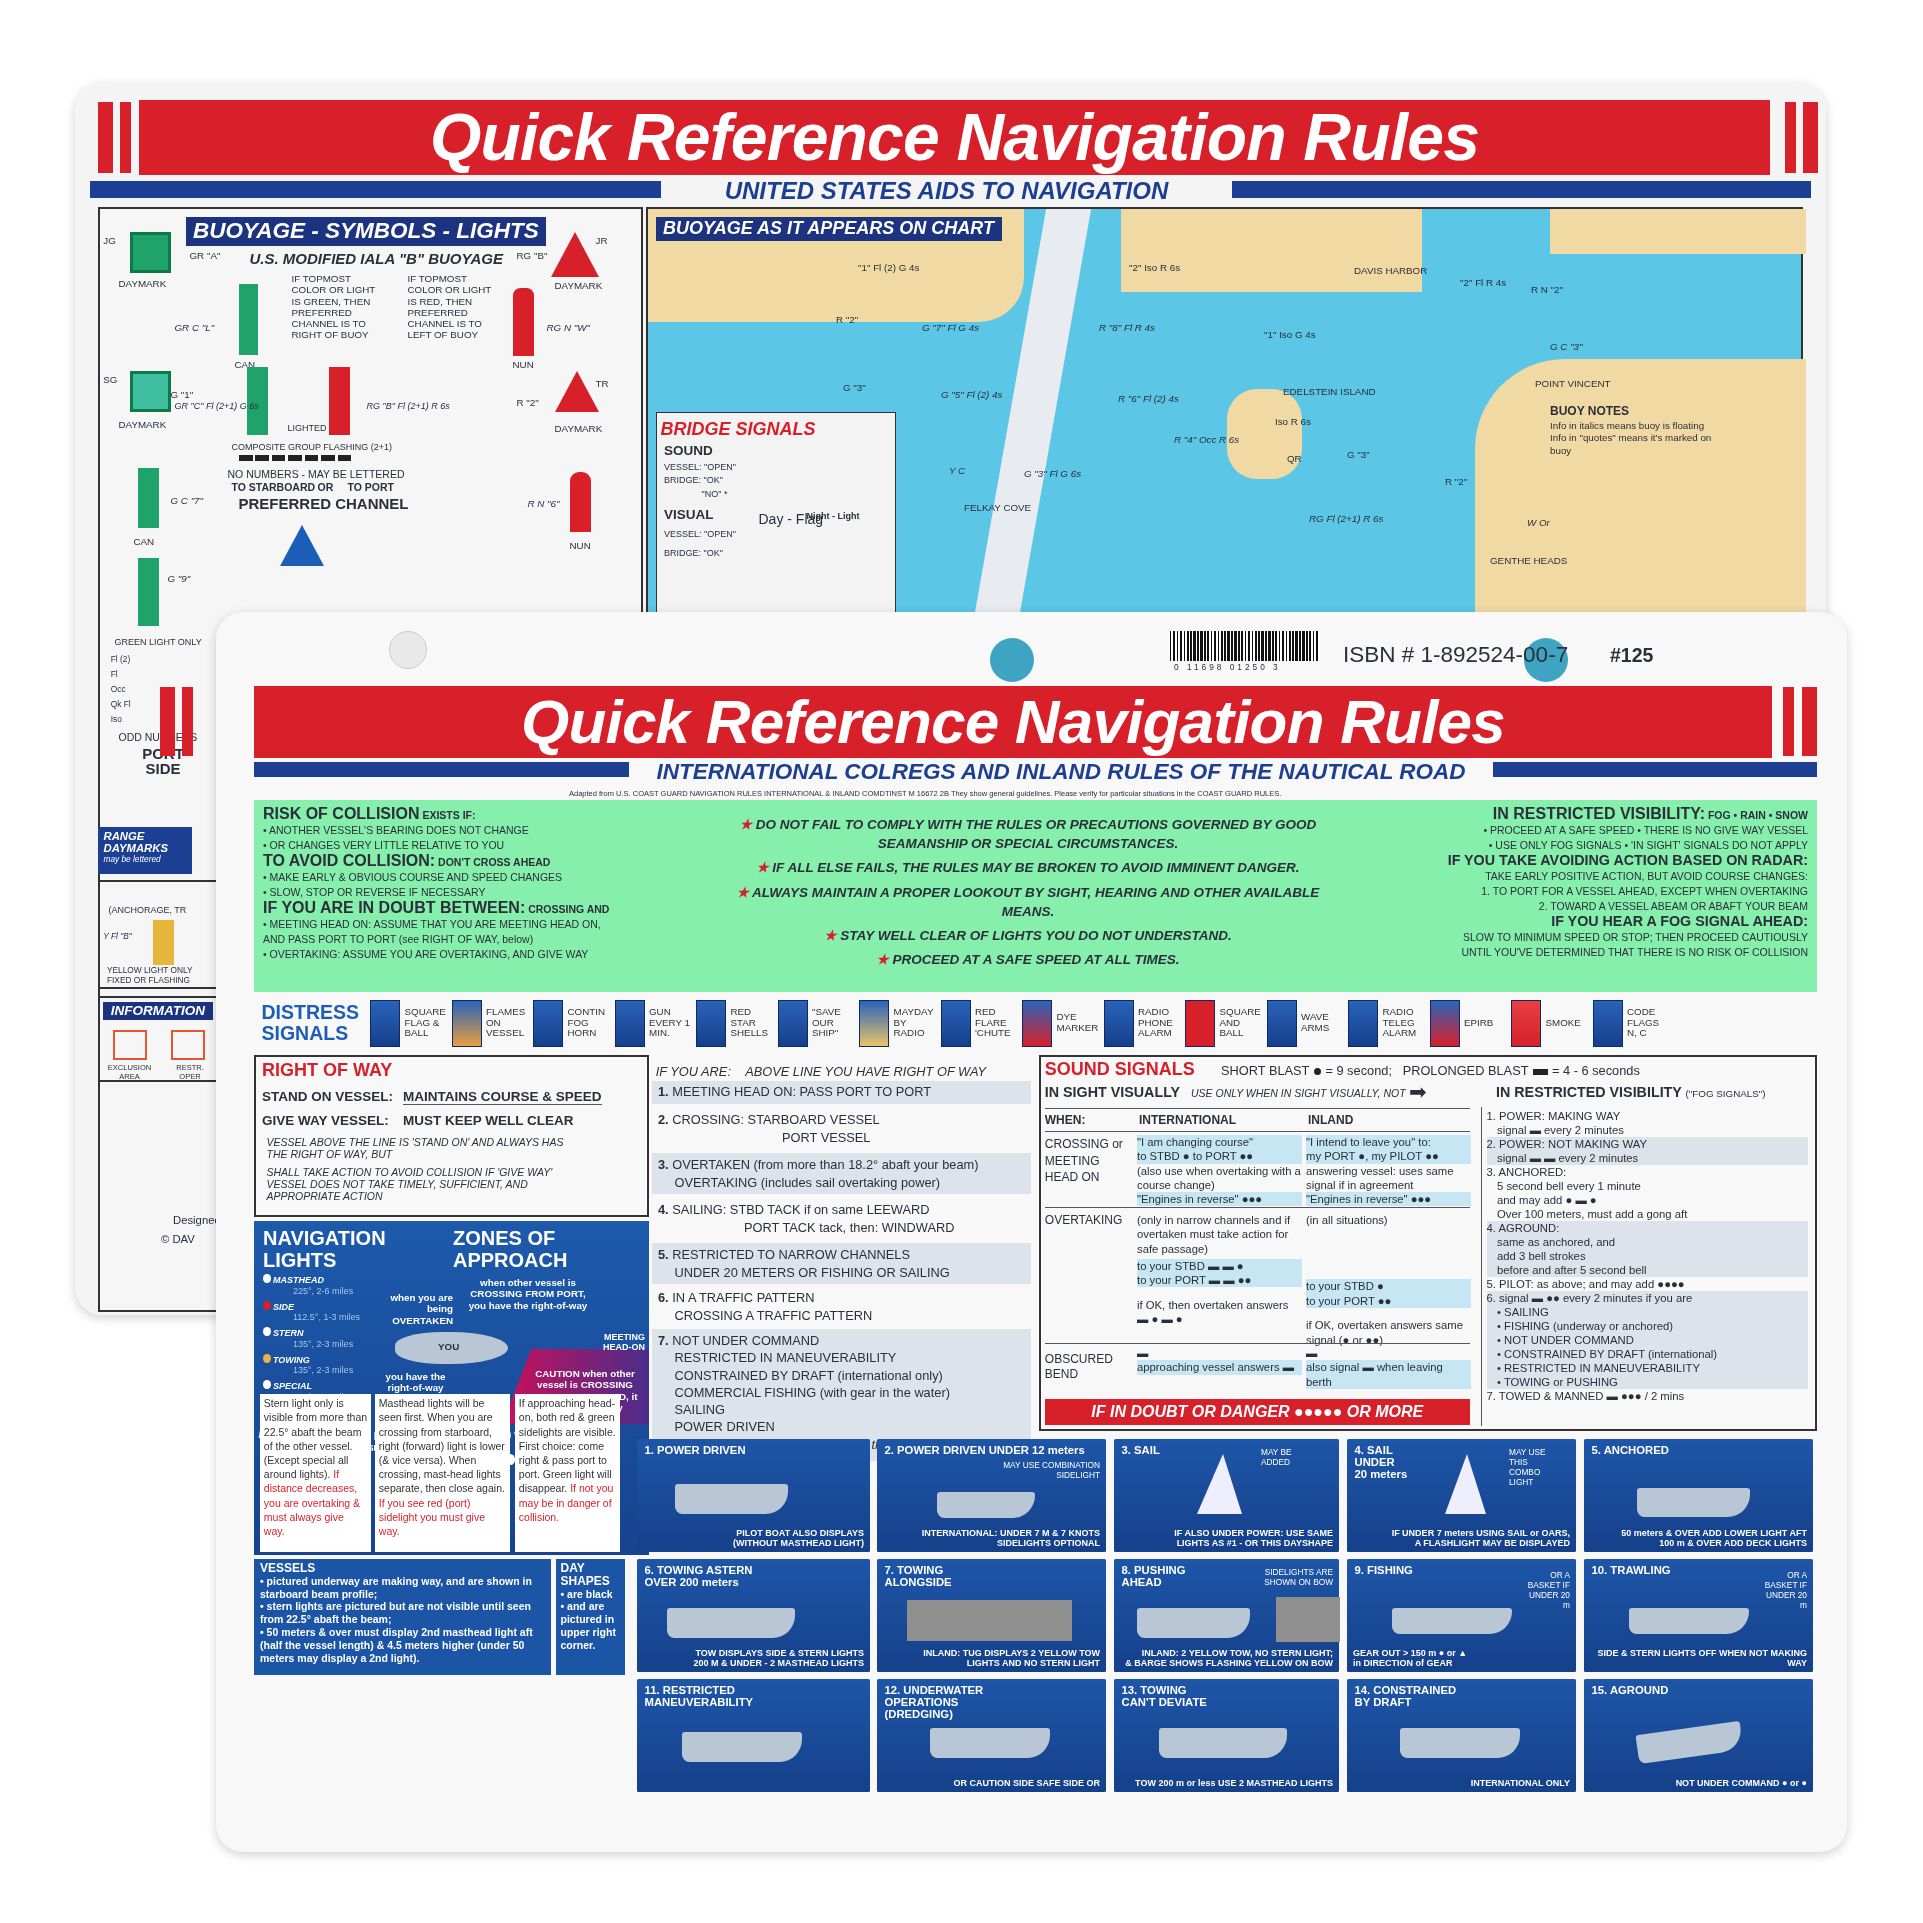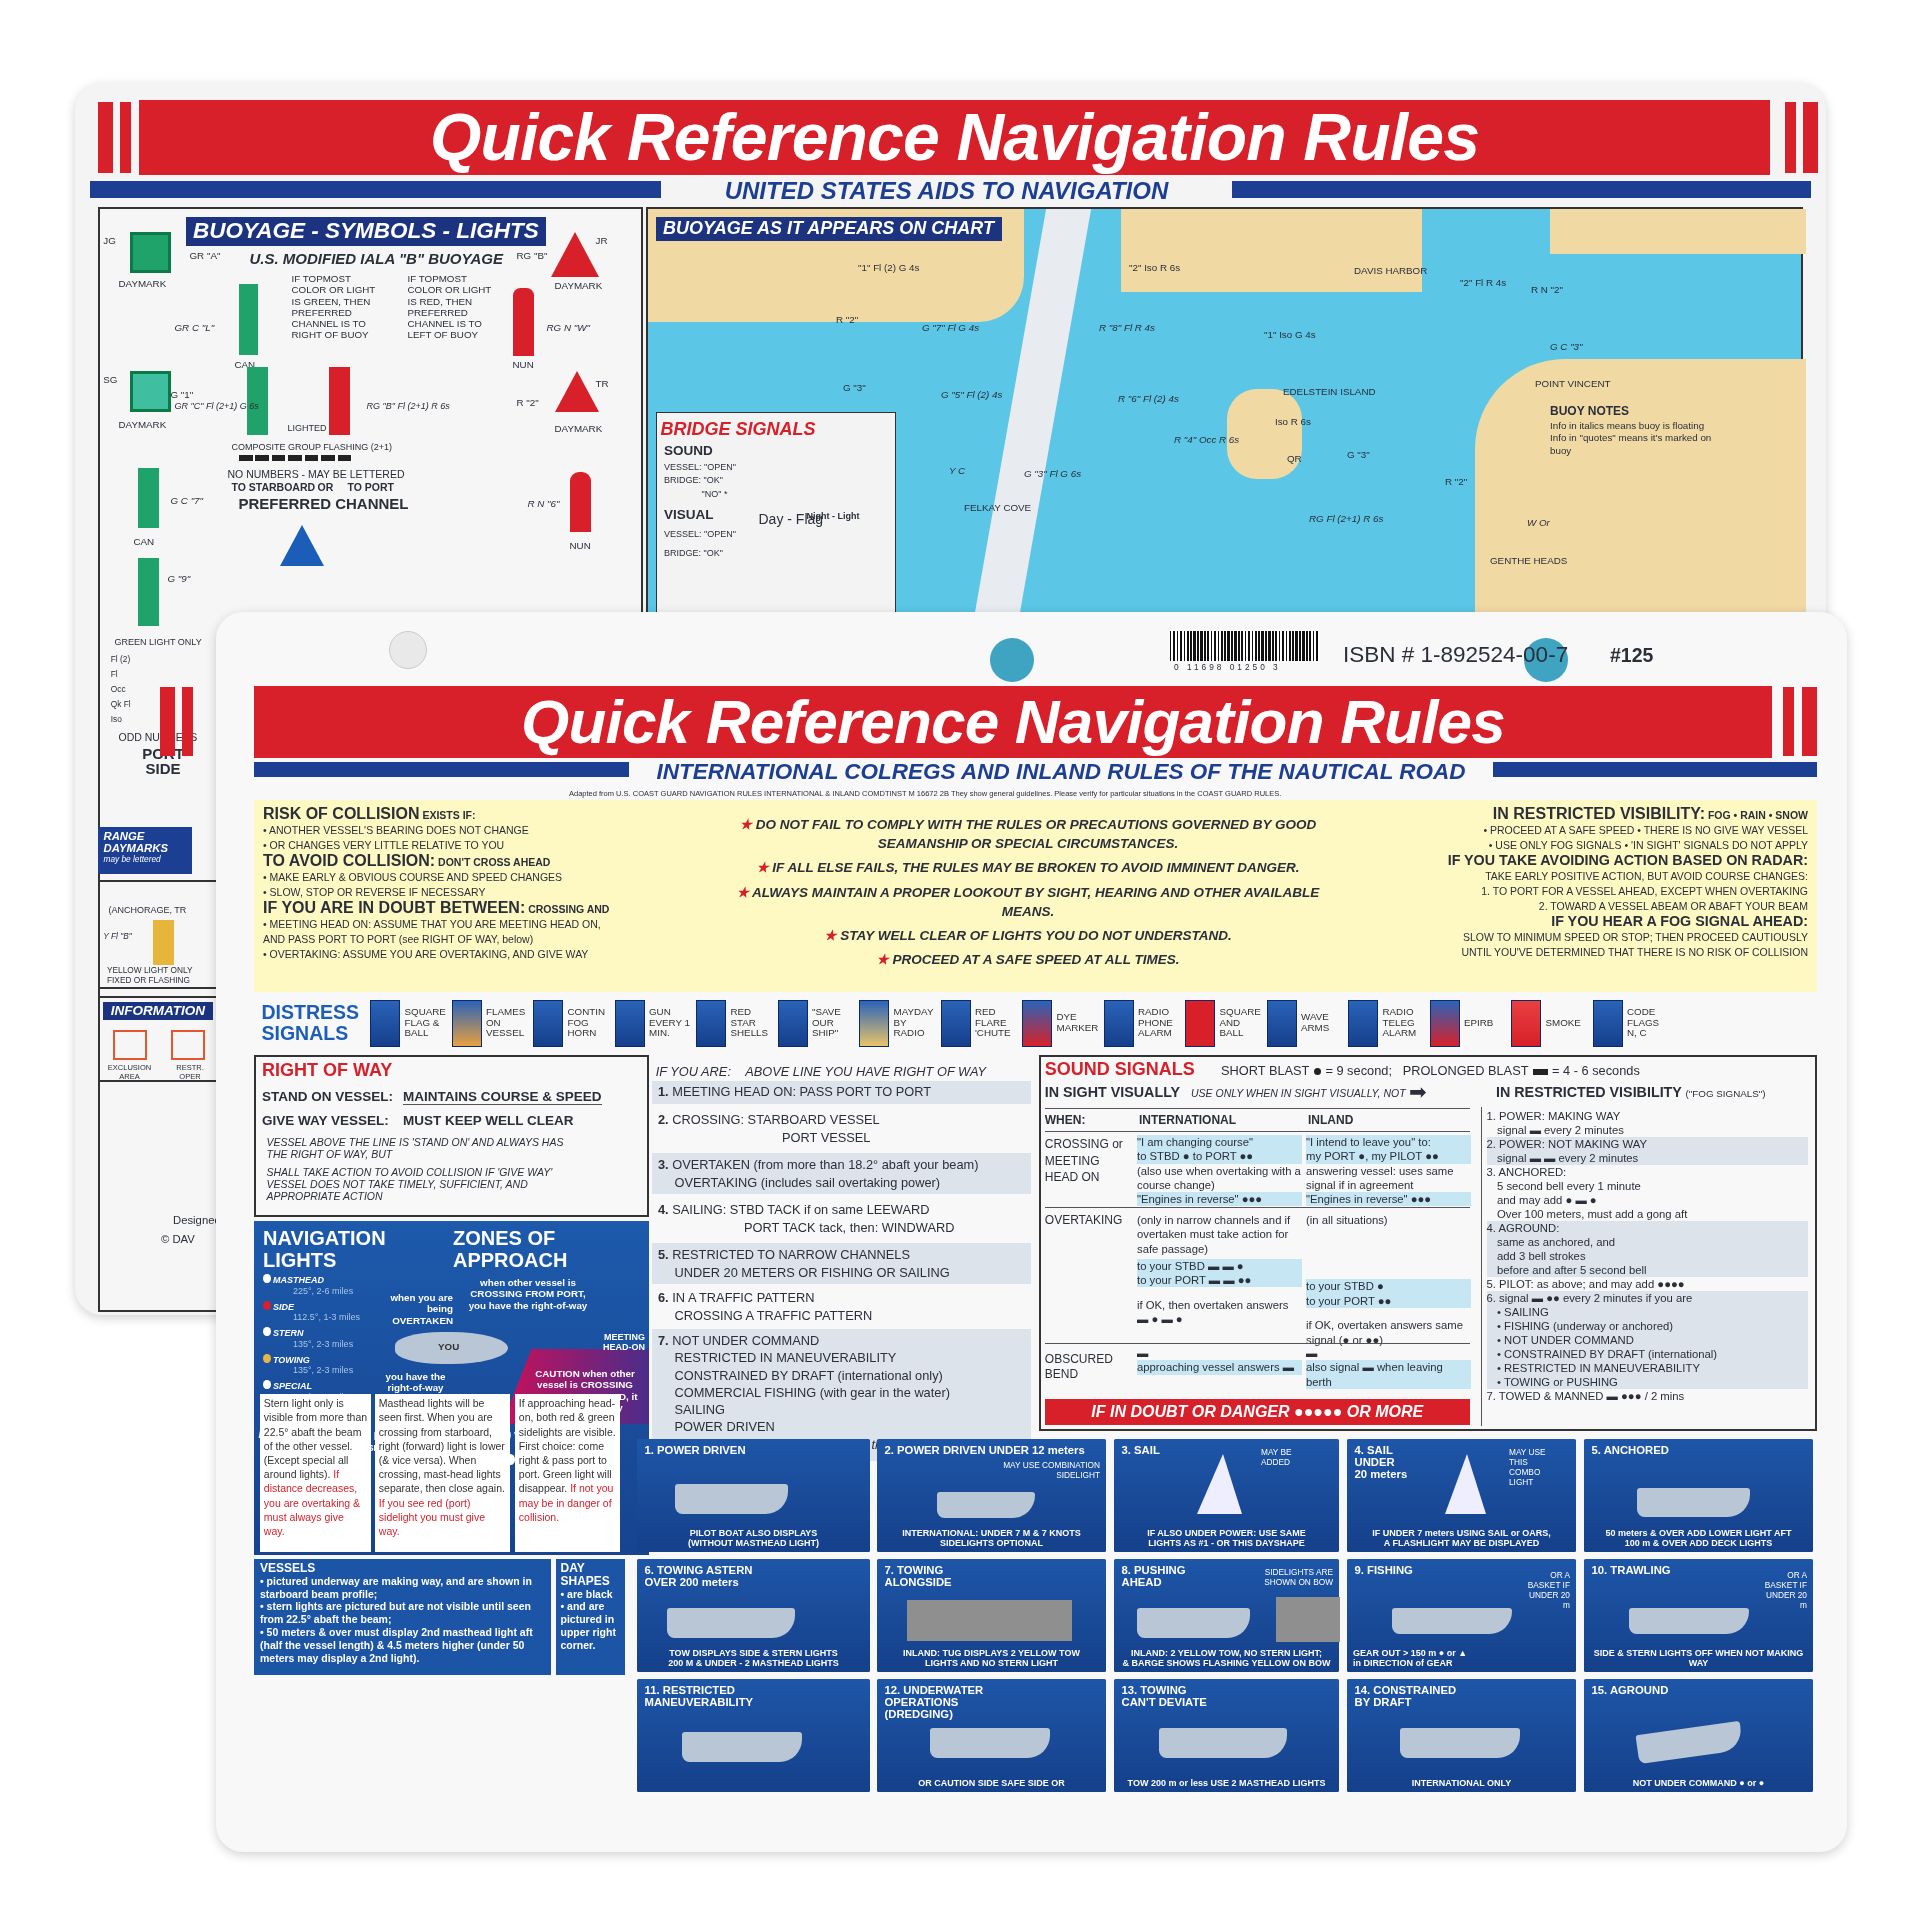--- a/index.html
+++ b/index.html
@@ -12,29 +12,29 @@
 .stripe{position:absolute;background:#d7202a;width:12px}
 .blueline{position:absolute;background:#1c3f94}
 .subtitle{position:absolute;color:#1c3f94;font-weight:bold;font-style:italic;text-align:center}
 .box{position:absolute;border:2.3px solid #333}
 .navy{background:#1c3f94;color:#fff}
 .lbl{position:absolute;font-size:11.3px;line-height:1.15}
 .t{position:absolute;white-space:nowrap}
 .hdrbar{position:absolute;background:#1c3480;color:#fff;font-weight:bold;font-style:italic;padding:1.5px 7.5px}
 .map{position:absolute;background:#5bc6e6}
 .land{position:absolute;background:#f1d9a4}
-.sky{position:absolute;background:#fef9c3}
+.sky{position:absolute;background:#86efac}
 .ds-item{display:flex;align-items:center;gap:4.5px}
 .ds-icon{width:30px;height:47px;background:linear-gradient(#2a63b8,#163f8c);border:0.8px solid #0c2a66}
 .ds-label{font-size:9.8px;line-height:1.1;color:#333;width:44px}
 .shade{background:#dde3ea}
 .lblue{background:#c5e6f2}
 .tile{position:absolute;background:linear-gradient(#1e56a8,#15408a);color:#fff;font-weight:bold;font-size:11.3px;border-radius:1.5px}
 .tile .ttl{position:absolute;left:7.5px;top:4.5px;white-space:pre-line}
-.tile .cap{position:absolute;left:6px;right:6px;bottom:4.5px;font-size:9px;text-align:center;white-space:pre-line}
+.tile .cap{position:absolute;left:6px;right:6px;bottom:4.5px;font-size:9px;text-align:right;white-space:pre-line}
 .boat{position:absolute;background:#b8c6d6;border-radius:3px 3px 22.5px 7.5px}
 .light{position:absolute;width:9px;height:10.5px;border-radius:50%}
 .dot{display:inline-block;width:7.5px;height:7.5px;border-radius:50%;background:#222;vertical-align:middle;margin:0 0.8px}
 .dash{display:inline-block;width:15px;height:6px;background:#222;vertical-align:middle;margin:0 0.8px}
 .white-box{position:absolute;background:#fff;color:#333;font-size:10.5px;line-height:1.35;padding:2.3px 3.8px}
 .red{color:#d7202a}
 .hole{position:absolute;width:44px;height:44px;border-radius:50%;background:#3fa3c2}
 </style>
 </head>
 <body>

